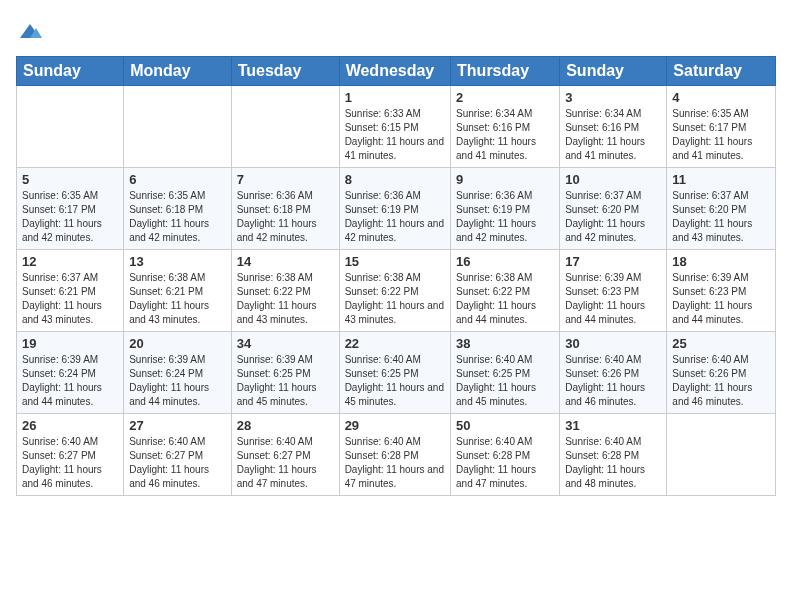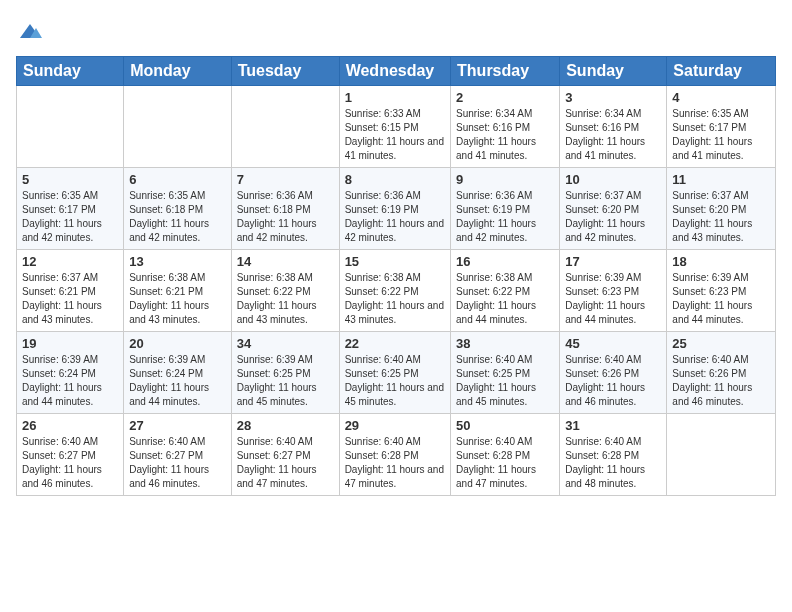--- a/index.html
+++ b/index.html
@@ -220,21 +220,21 @@
         </td>
         <td>
           <span class="day-number">22</span>
           <div class="day-info">Sunrise: 6:40 AM<br>Sunset: 6:25 PM<br>Daylight: 11 hours and 45 minutes.</div>
         </td>
         <td>
           <span class="day-number">38</span>
           <div class="day-info">Sunrise: 6:40 AM<br>Sunset: 6:25 PM<br>Daylight: 11 hours and 45 minutes.</div>
         </td>
         <td>
-          <span class="day-number">45</span>
+          <span class="day-number">30</span>
           <div class="day-info">Sunrise: 6:40 AM<br>Sunset: 6:26 PM<br>Daylight: 11 hours and 46 minutes.</div>
         </td>
         <td>
           <span class="day-number">25</span>
           <div class="day-info">Sunrise: 6:40 AM<br>Sunset: 6:26 PM<br>Daylight: 11 hours and 46 minutes.</div>
         </td>
       </tr>
       <tr>
         <td>
           <span class="day-number">26</span>

